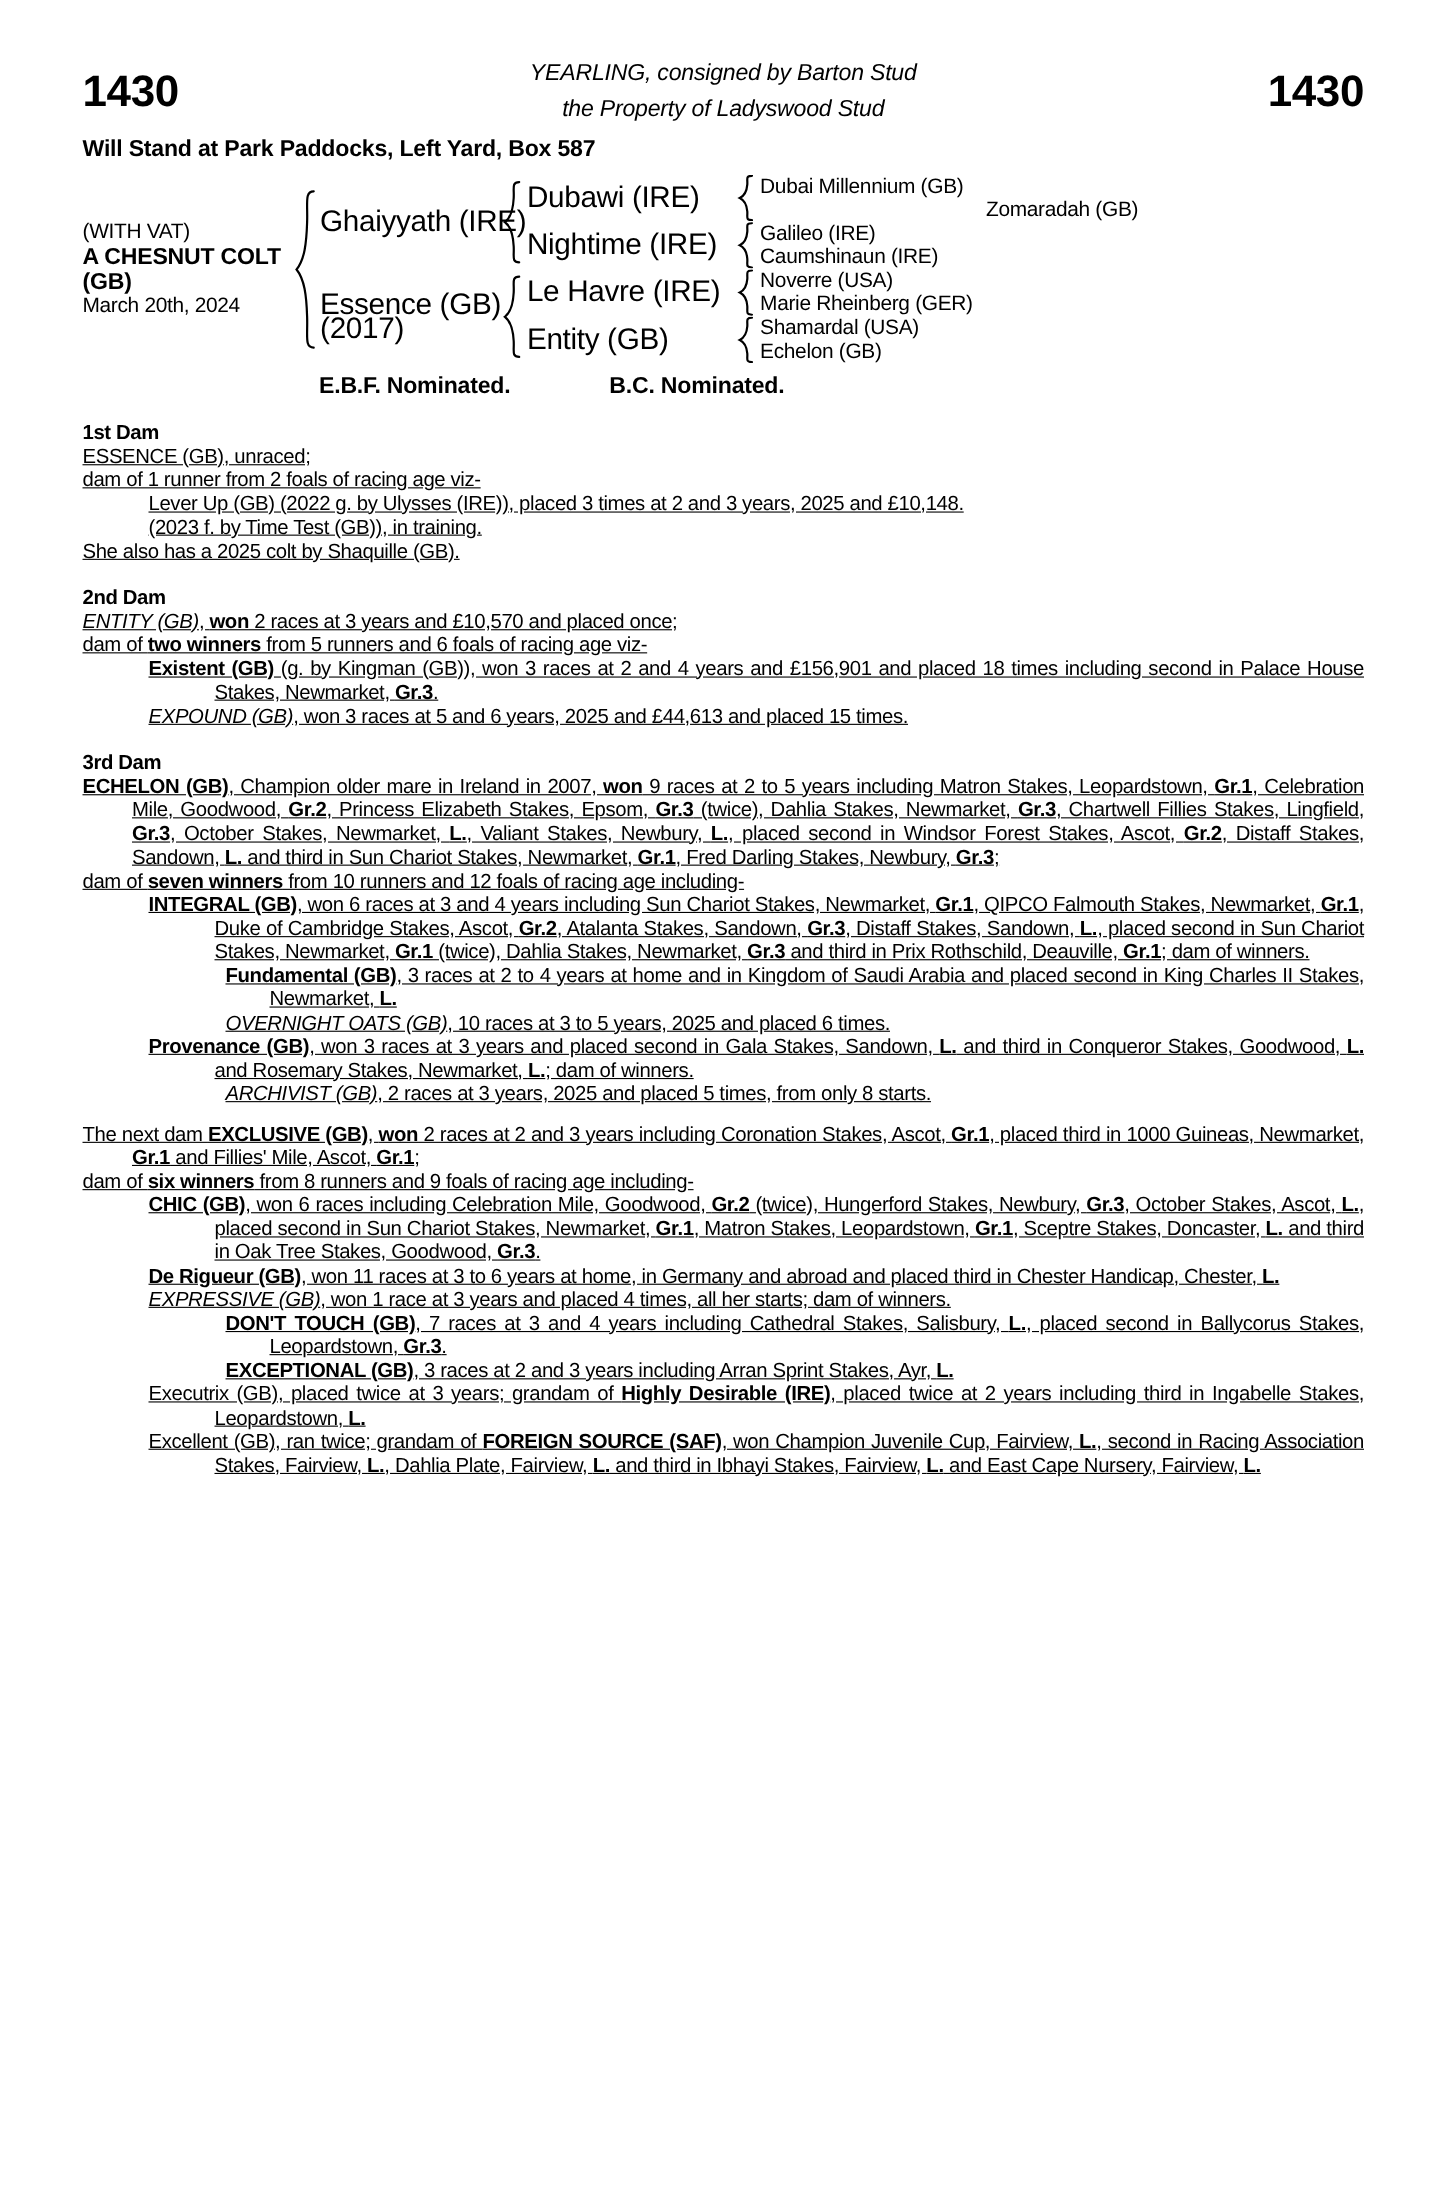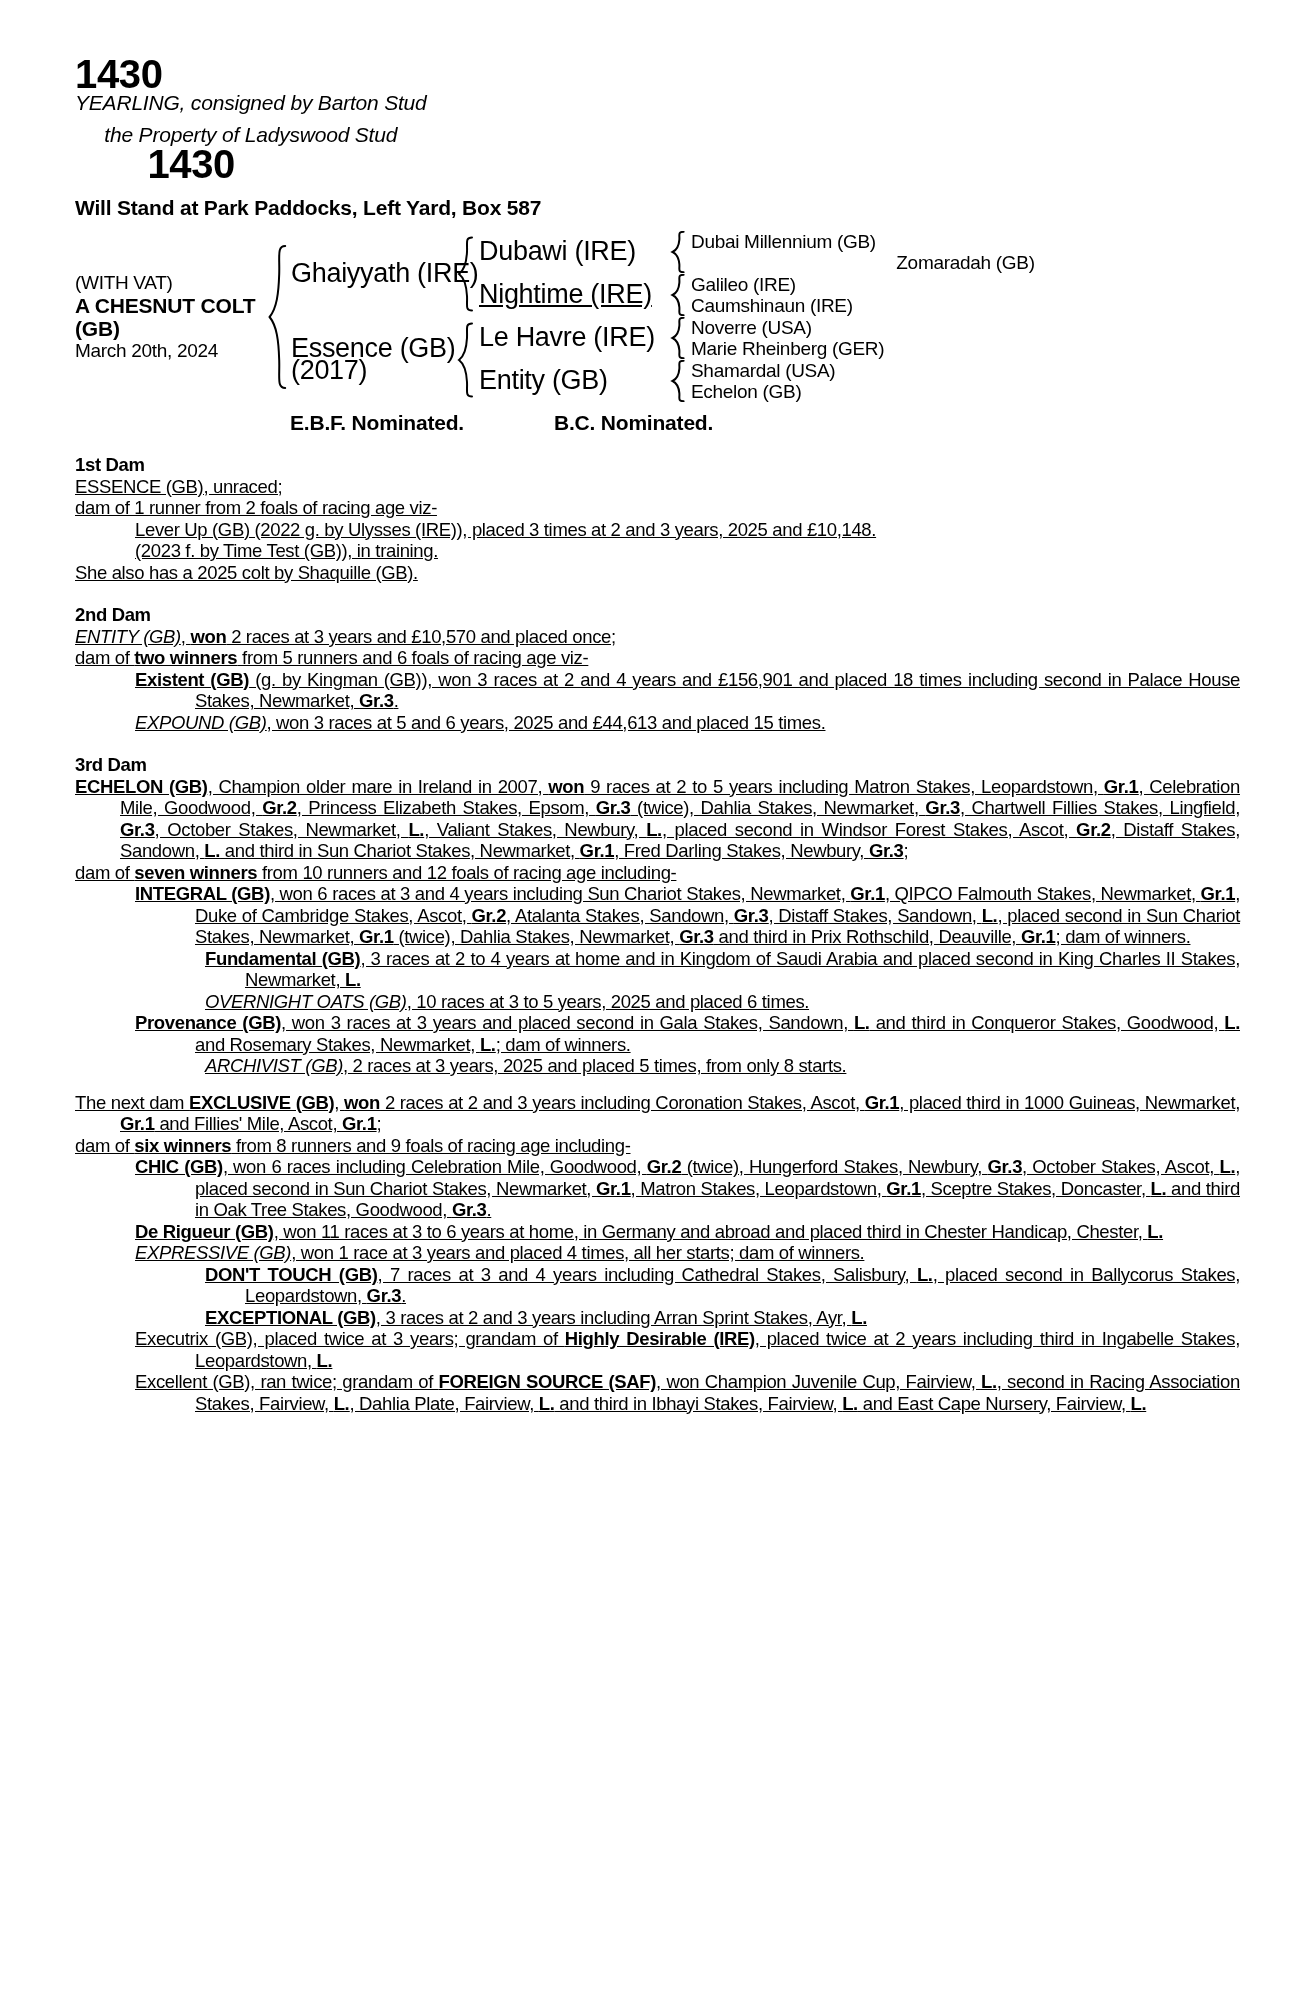--- a/index.html
+++ b/index.html
@@ -8,41 +8,41 @@
     width:1315px;height:2000px;
     background:#fff;color:#000;
     font-family:"Liberation Sans",sans-serif;
     font-size:18.5px;line-height:21.5px;
     letter-spacing:-0.35px;
     box-sizing:border-box;
     padding:56px 75px 0 75px;
     overflow:hidden;
   }
   
-  .hdr-row{display:flex;align-items:flex-start;flex-direction:column;}
+  .hdr-row{display:flex;align-items:center;}
   .lot{font-size:40px;font-weight:bold;line-height:36px;width:160px;white-space:nowrap;}
   .lot-right{text-align:right;}
   .hdr-center{flex:1;text-align:center;font-style:italic;font-size:21px;letter-spacing:-0.2px;}
   .consign{margin-bottom:10px;}
   .property{margin-bottom:1px;}
   .stand{font-weight:bold;font-size:21px;margin-top:15px;letter-spacing:-0.2px;}
   
   .ped-grid{
     display:grid;
     grid-template-columns:190px 26px 162px 26px 186px 26px auto;
     grid-auto-rows:21.5px;
     margin-top:12px;
   }
   .cell{display:flex;flex-direction:column;justify-content:center;font-size:27px;letter-spacing:-0.3px;white-space:nowrap;}
   .subject-cell{grid-column:1;grid-row:1/9;font-size:19px;}
   .subject-title{font-weight:bold;font-size:21px;line-height:23px;letter-spacing:-0.2px;white-space:nowrap;}
   .g1-sire{grid-column:3;grid-row:1/5;}
   .g1-dam{grid-column:3;grid-row:5/9;}
   .g2-0{grid-column:5;grid-row:1/3;}
-  .g2-1{grid-column:5;grid-row:3/5;text-decoration:underline;}
+  .g2-1{grid-column:5;grid-row:3/5;}
   .g2-2{grid-column:5;grid-row:5/7;}
   .g2-3{grid-column:5;grid-row:7/9;}
   .g3{grid-column:7;font-size:19px;}
   .g3-0{grid-row:1;} .g3-1{grid-row:2;text-align:center;} .g3-2{grid-row:3;} .g3-3{grid-row:4;}
   .g3-4{grid-row:5;} .g3-5{grid-row:6;} .g3-6{grid-row:7;} .g3-7{grid-row:8;}
   .brace{justify-self:center;align-self:center;display:block;}
   .brace path{stroke:#000;fill:none;stroke-width:2;stroke-linecap:round;}
   .b-main{grid-column:2;grid-row:1/9;height:148px;width:24px;}
   .b-g2a{grid-column:4;grid-row:1/5;height:76px;width:20px;}
   .b-g2b{grid-column:4;grid-row:5/9;height:76px;width:20px;}

